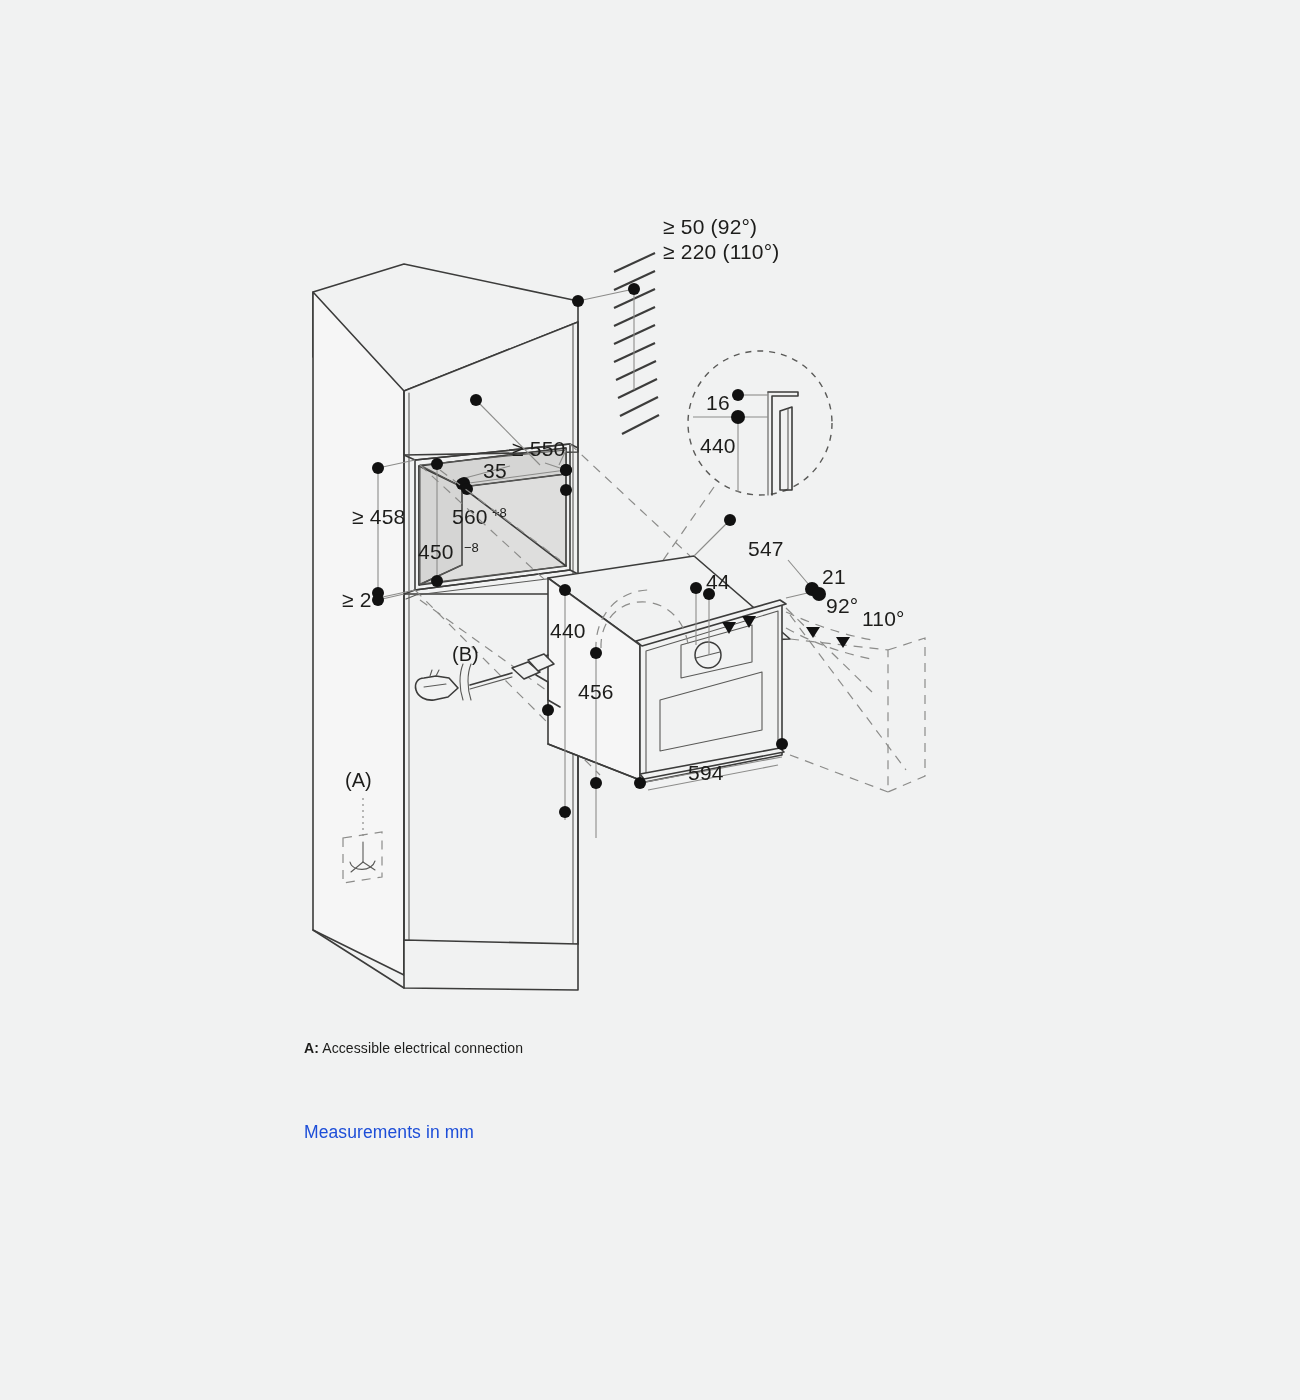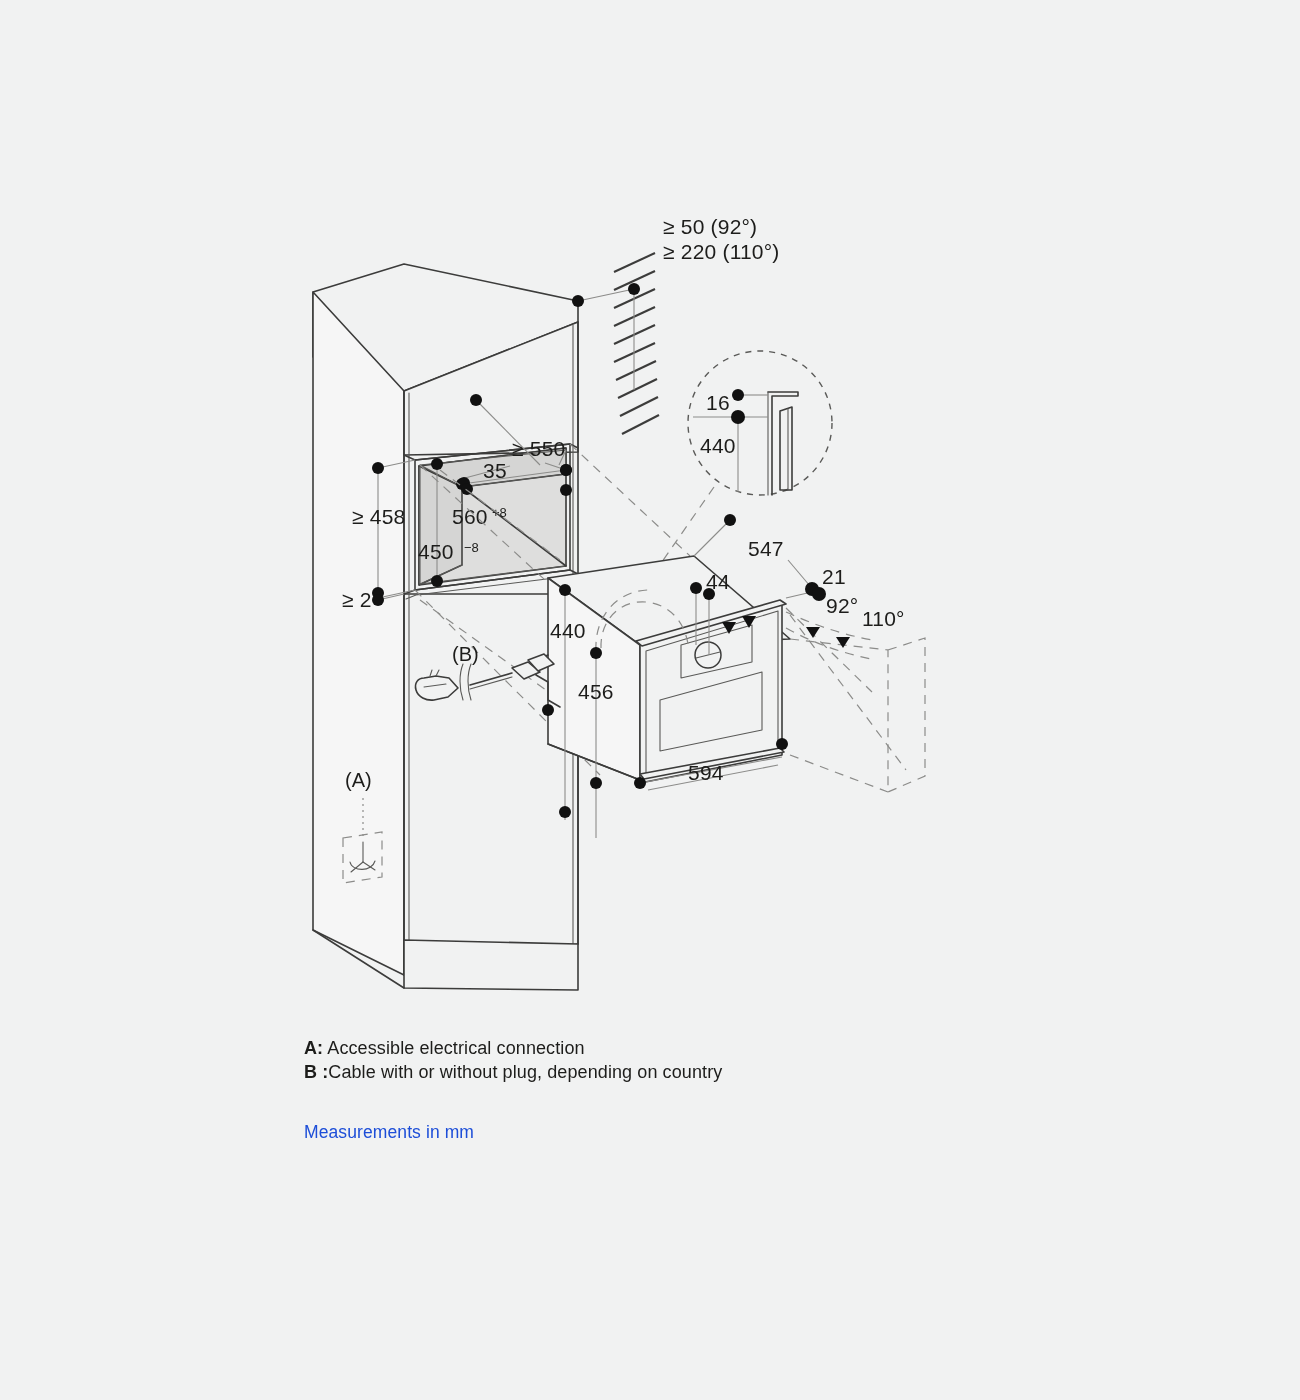--- a/index.html
+++ b/index.html
@@ -107,21 +107,21 @@
     font-size: 20px;
     fill: #1d1d1b;
   }
   .caption-block {
     position: absolute;
     left: 304px;
     top: 1036px;
     width: 760px;
   }
   .caption-line {
-    font-size: 18px;
+    font-size: 14px;
     line-height: 24px;
     color: #1d1d1b;
     white-space: pre;
     letter-spacing: 0.1px;
   }
   .caption-key {
     font-weight: bold;
   }
   .units-note {
     position: absolute;
@@ -379,18 +379,17 @@
       <path class="solid-thin" d="M363,842 L363,862"></path>
       <path class="solid-thin" d="M363,862 L351,872"></path>
       <path class="solid-thin" d="M363,862 L375,870"></path>
       <path class="solid-thin" d="M350,862 C352,872 372,872 375,861"></path>
     </g>
 
   </svg>
 
   <div class="caption-block">
     <div class="caption-line"><span class="caption-key">A:</span> <span>Accessible electrical connection</span></div>
-    <div class="caption-line"><span class="caption-key">B :</span><span>Cable with or without plug, depending on country</span></div>
   </div>
 
   <div class="units-note">Measurements in mm</div>
 
 </div>
 
 </body></html>

